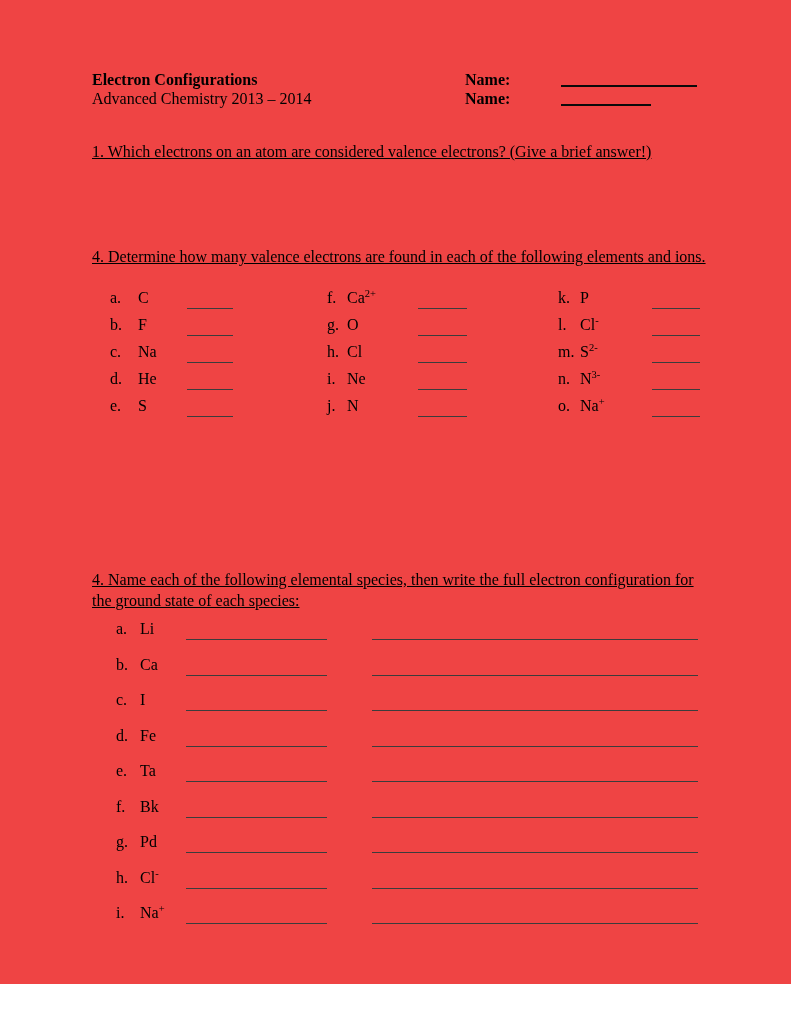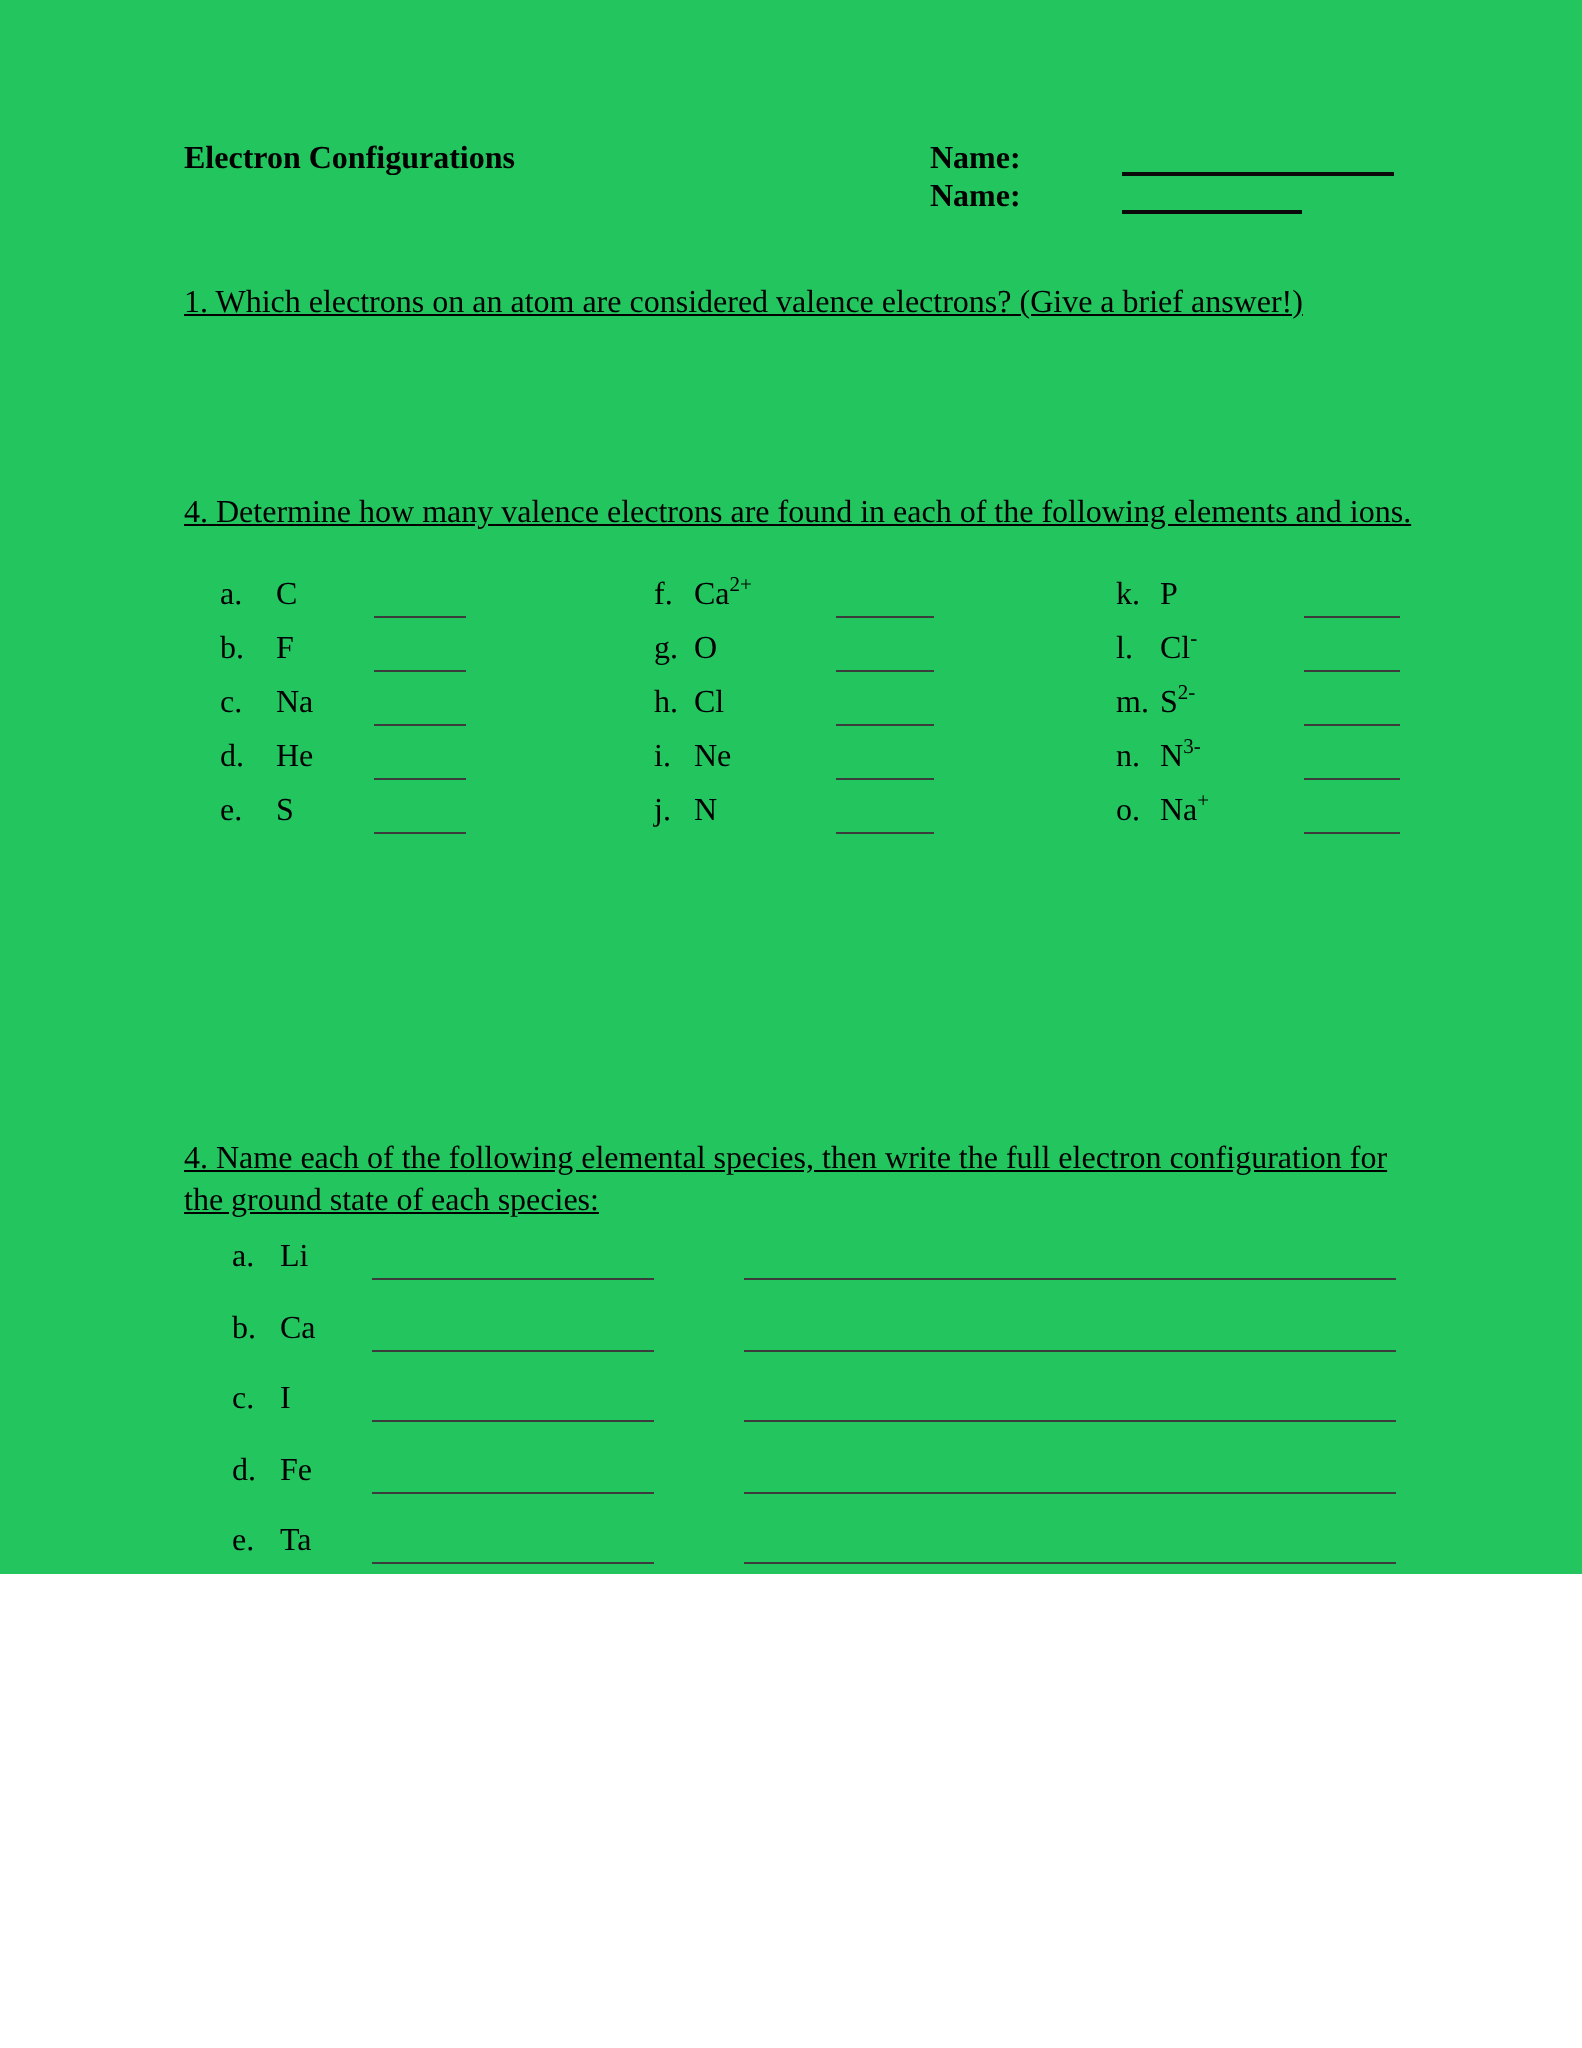--- a/index.html
+++ b/index.html
@@ -1,32 +1,32 @@
 <!DOCTYPE html>
 <html><head>
 <meta charset="utf-8">
 <style>
   html, body { margin: 0; padding: 0; background: #ffffff; }
   .page {
     position: relative;
     width: 791px;
-    height: 787px;
-    background: #22c55e;
+    height: 984px;
+    background: #ef4444;
     font-family: "Liberation Serif", "DejaVu Serif", serif;
     font-size: 16px;
     color: #000000;
     overflow: hidden;
   }
   .abs { position: absolute; }
 
   
   .hdr-left { left: 92px; top: 70px; line-height: 19px; }
   .hdr-title { font-weight: bold; }
   .hdr-right { left: 465px; top: 70px; }
-  .hdr-row { display: flex; align-items: center; height: 19px; gap: 46px; }
+  .hdr-row { display: flex; align-items: flex-start; height: 19px; gap: 46px; }
   .hdr-lbl { font-weight: bold; line-height: 19px; }
   .hdr-line { display: inline-block; border-bottom: 2px solid #0a0a0a; height: 15px; margin-left: 5px; }
   .name-line { width: 136px; }
   .block-line { width: 90px; }
 
   
   .qtext { white-space: pre; line-height: 21px; text-decoration: underline; }
   .q1 { left: 92px; top: 141px; }
   .q2t { left: 92px; top: 246px; }
   .q3 { left: 92px; top: 462px; }
@@ -54,20 +54,21 @@
   .q4row > span { line-height: 21px; }
   .q4row .blank { height: 21px; }
 </style>
 </head>
 <body>
 
 <div class="page">
 
   <div class="abs hdr-left">
     <div class="hdr-title">Electron Configurations</div>
+    <div>Advanced Chemistry 2013 – 2014</div>
   </div>
 
   <div class="abs hdr-right">
     <div class="hdr-row">
       <span class="hdr-lbl">Name:</span>
       <span class="hdr-line name-line"></span>
     </div>
     <div class="hdr-row">
       <span class="hdr-lbl">Name:</span>
       <span class="hdr-line block-line"></span>

